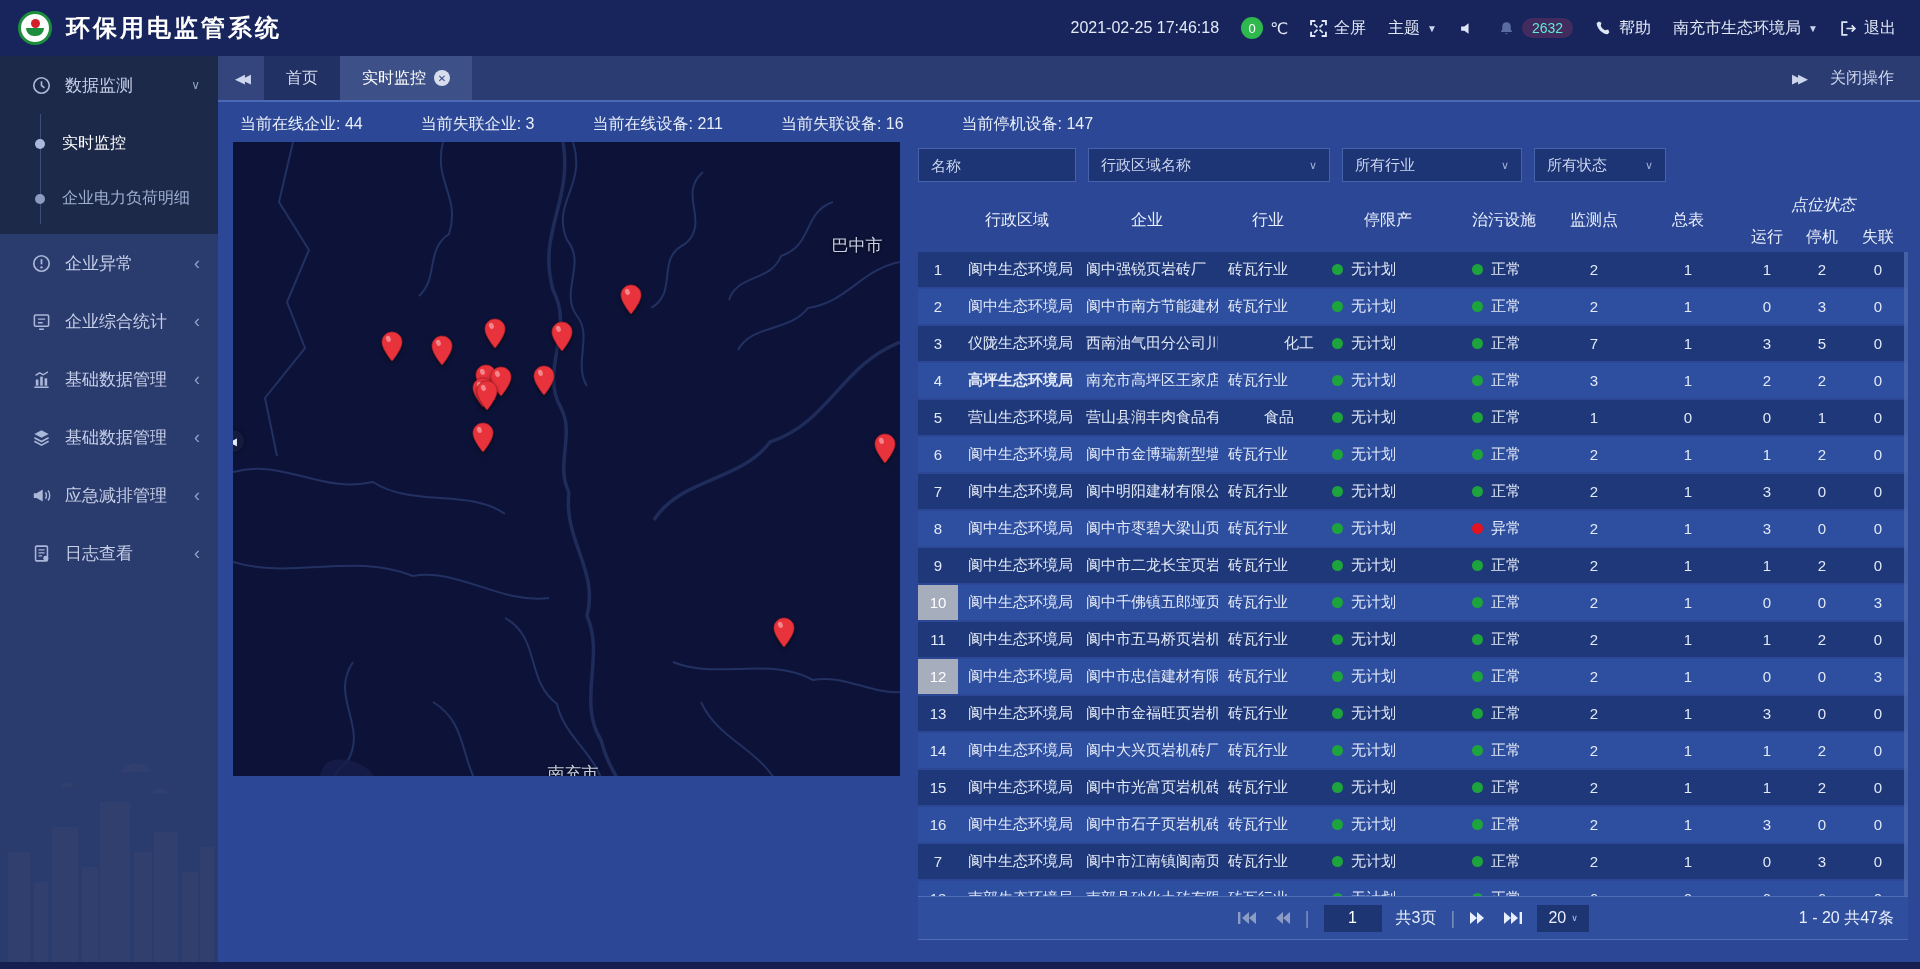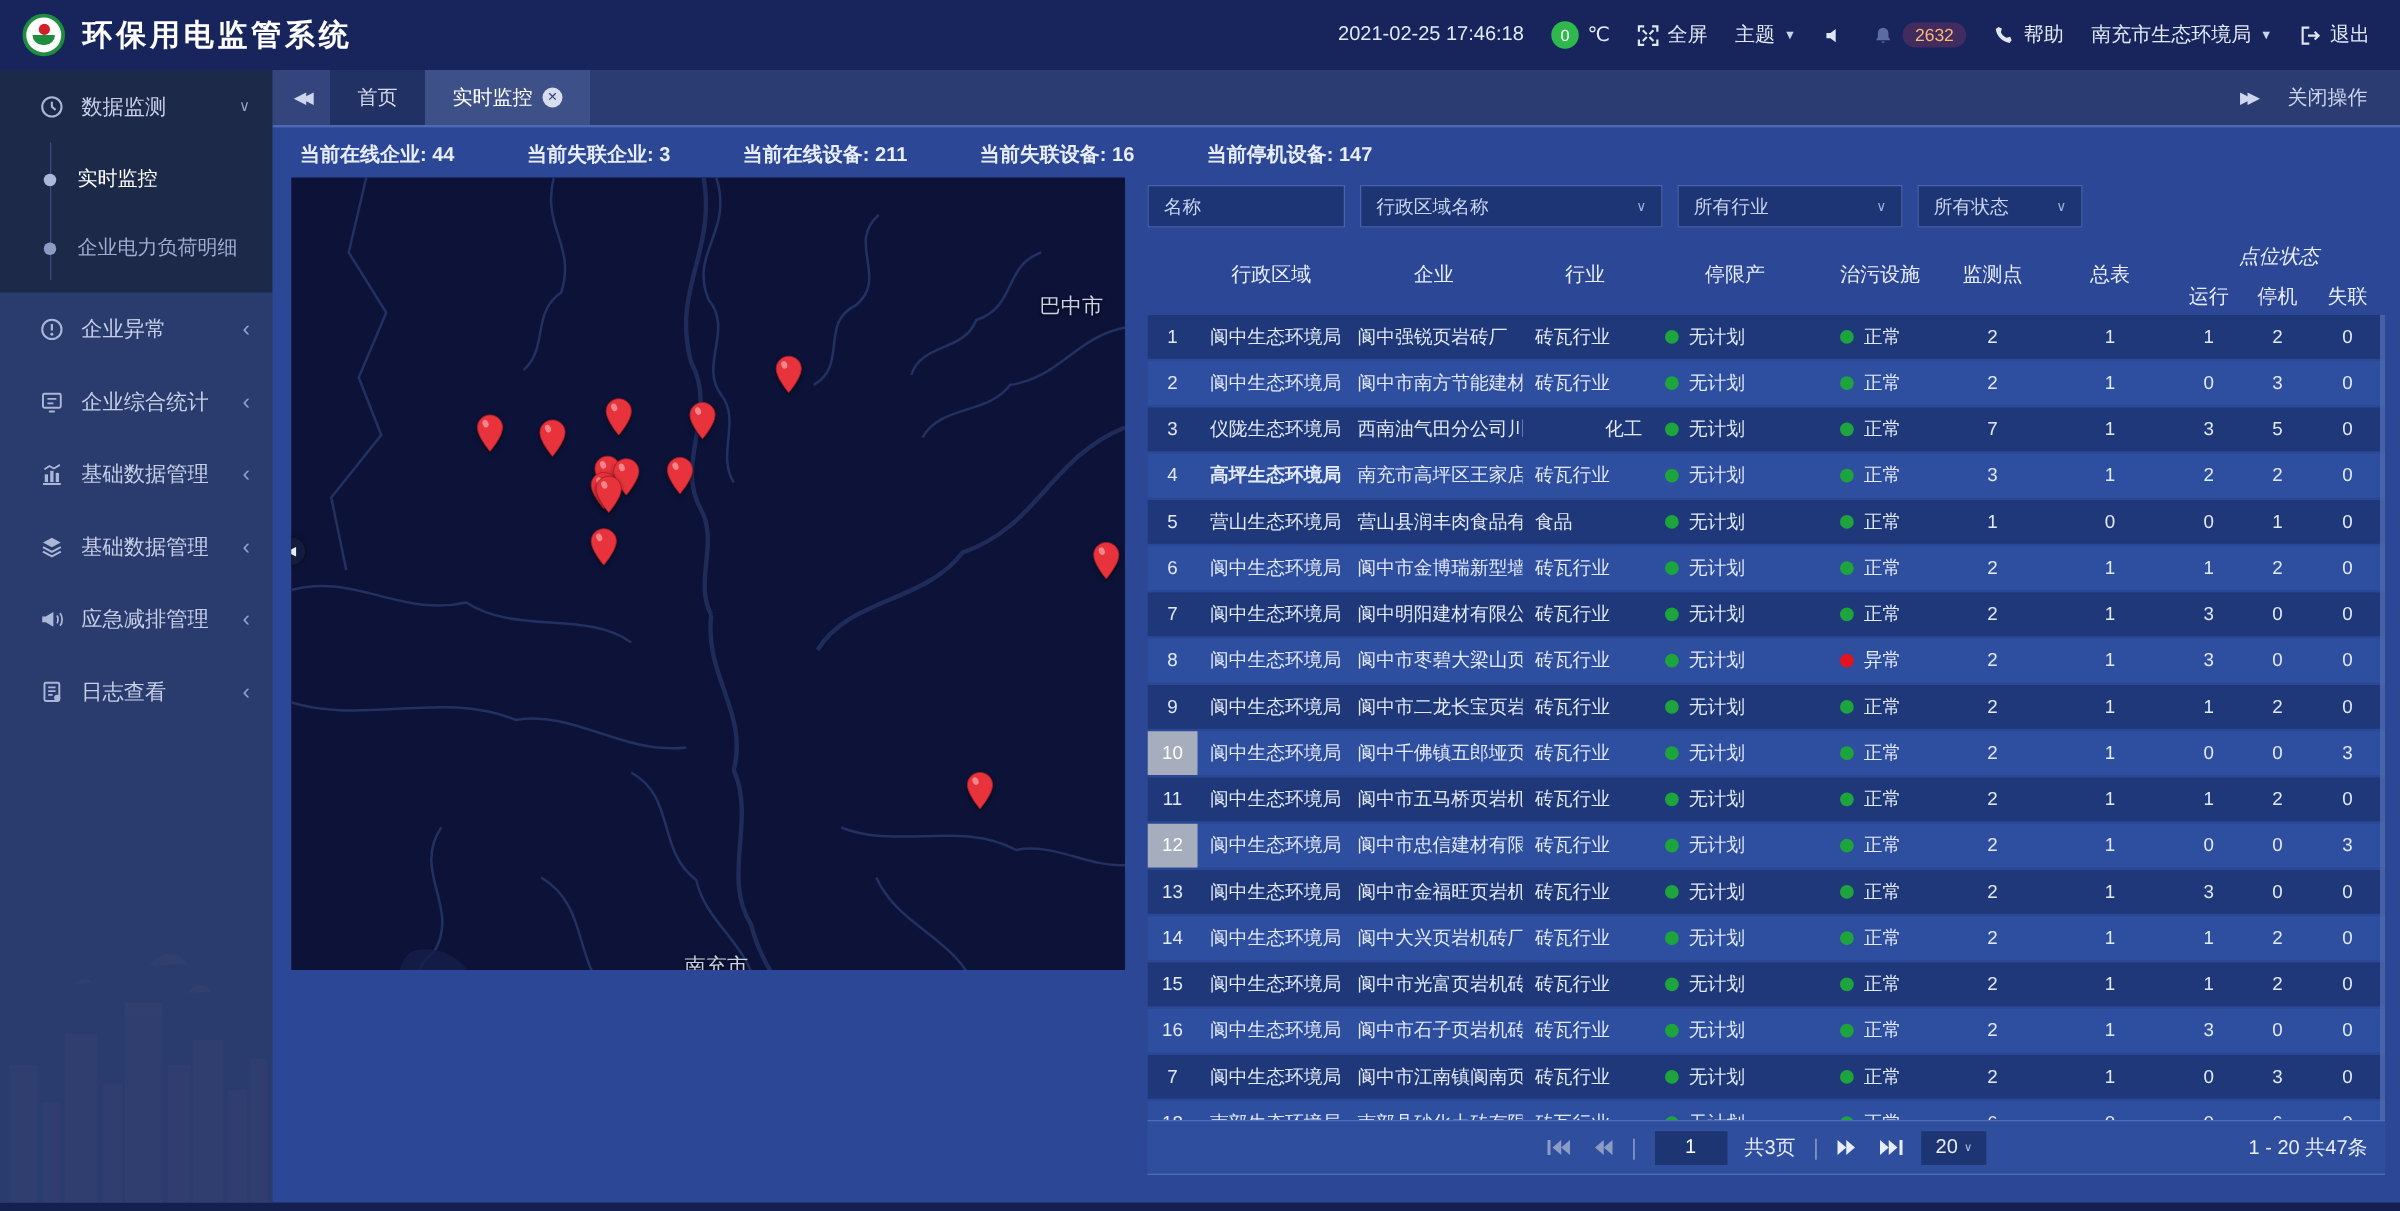--- a/index.html
+++ b/index.html
@@ -18,21 +18,21 @@
     margin-left:-9px; border-radius:0 0 9px 9px; background:#1d8e3e; }
   .app-title { font-size:24px; font-weight:bold; letter-spacing:3px; }
   .header-right { margin-left:auto; display:flex; align-items:center; gap:22px; padding-right:24px;
     font-size:16px; color:#e3e9f7; }
   .hitem { display:flex; align-items:center; gap:7px; white-space:nowrap; cursor:default; }
   .temp-badge { width:22px; height:22px; border-radius:50%; background:#2eb84d; color:#fff;
     font-size:13px; display:flex; align-items:center; justify-content:center; }
   .hicon { width:17px; height:17px; display:inline-flex; color:#dfe6f5; }
   .hicon svg { width:100%; height:100%; }
   .caret { font-size:10px; color:#c9d3ec; }
-  .bell-badge { background:rgba(222,70,110,0.22); color:#fdba74; border-radius:10px;
+  .bell-badge { background:rgba(222,70,110,0.22); color:#5eead4; border-radius:10px;
     padding:2px 10px; font-size:14px; }
 
   
   .sidebar { position:absolute; top:56px; left:0; width:218px; bottom:7px; background:#2a3b6d;
     z-index:20; overflow:hidden; }
   .menu-group-block.expanded { background:#1d2949; }
   .menu-group { height:58px; display:flex; align-items:center; padding:0 18px 0 32px;
     color:#c6cfe8; font-size:17px; cursor:pointer; }
   .menu-group .gicon { width:19px; height:19px; margin-right:14px; color:#aab7d8; flex:none; }
   .menu-group .gicon svg{ width:100%; height:100%; }
@@ -58,21 +58,21 @@
   .tab.active { background:#3d5088; color:#fff; }
   .tab-close { width:16px; height:16px; border-radius:50%; background:#d7dded; color:#31437c;
     font-size:10px; display:flex; align-items:center; justify-content:center; }
   .tabbar-right { margin-left:auto; display:flex; align-items:center; gap:26px; padding-right:26px;
     color:#cdd6ee; font-size:16px; }
   .dbl-arrow { letter-spacing:-4px; font-size:13px; color:#cdd6ee; cursor:pointer; }
 
   
   .stats { position:absolute; top:104px; left:218px; right:0; height:40px; background:#2b4795;
     display:flex; align-items:center; gap:58px; padding-left:22px; color:#e8eef9; font-size:16px; }
-  .stat-item { white-space:nowrap;font-weight:bold; }
+  .stat-item { white-space:nowrap; }
 
   
   .main { position:absolute; top:144px; left:218px; right:0; bottom:7px; background:#2b4795; }
 
   
   .map-panel { position:absolute; left:15px; top:-2px; width:667px; height:634px;
     background:#0d1338; overflow:hidden; }
   .map-roads { position:absolute; inset:0; }
   .city-label { position:absolute; transform:translate(-50%,-50%); color:#c7d0e6; font-size:17px;
     text-shadow:0 1px 3px #000; white-space:nowrap; }
@@ -538,21 +538,21 @@
             <span class="td c">3</span>
             <span class="td c">1</span>
             <span class="td c">2</span>
             <span class="td c">2</span>
             <span class="td c">0</span>
           </div>
           <div class="trow grid-cols odd">
             <span class="td-no">5</span>
             <span class="td" style="padding-left: 10px;">营山生态环境局</span>
             <span class="td" style="padding-left: 10px;">营山县润丰肉食品有限</span>
-            <span class="td" style="padding-left: 10px;">食品</span>
+            <span class="td" style="padding-left: 10px; margin-left: 36px;">食品</span>
             <span class="td status-cell">
               <span class="sdot" style="background: rgb(30, 164, 60);"></span>
               <span>无计划</span>
             </span>
             <span class="td status-cell">
               <span class="sdot" style="background: rgb(30, 164, 60);"></span>
               <span>正常</span>
             </span>
             <span class="td c">1</span>
             <span class="td c">0</span>

